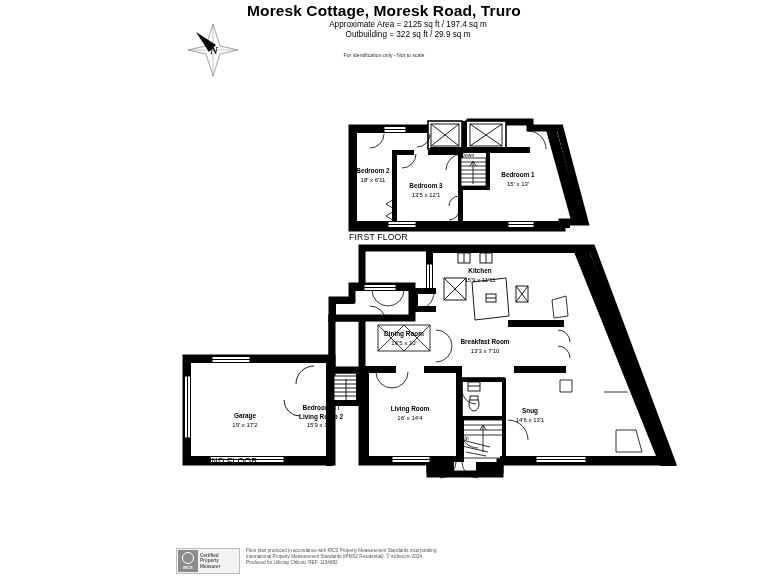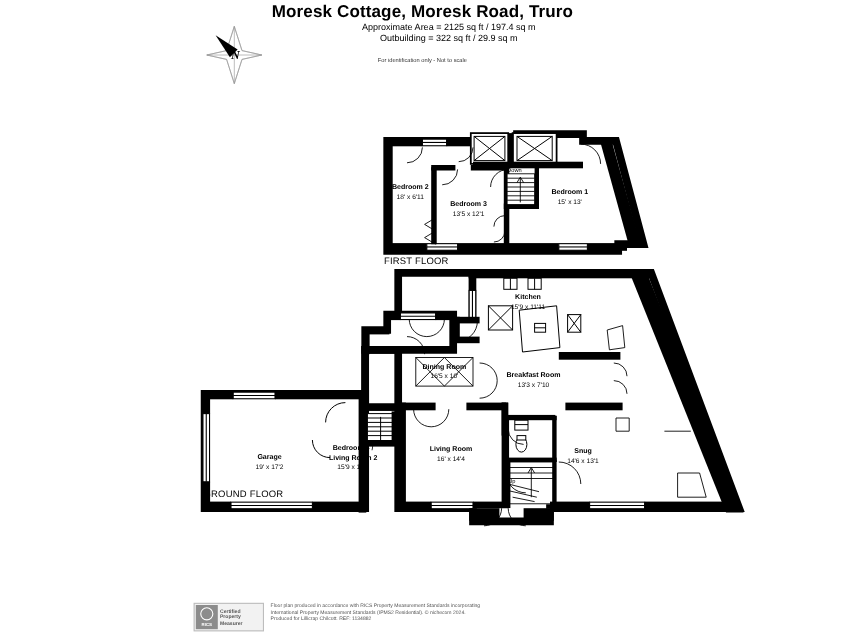--- a/index.html
+++ b/index.html
@@ -29,21 +29,21 @@
   
   .compass{position:absolute;left:186px;top:22px;width:54px;height:56px;}
 
   
   .plan{position:absolute;left:0;top:0;width:768px;height:576px;}
 
   .floorlabel{
     position:absolute;font-size:8.6px;font-weight:normal;letter-spacing:.2px;
   }
   #first-floor-label{left:349px;top:232px;}
-  #ground-floor-label{left:185px;top:444px;}
+  #ground-floor-label{left:185px;top:456px;}
 
   
   .room{position:absolute;text-align:center;line-height:8.6px;}
   .room .rn{font-size:6.4px;font-weight:bold;display:block;}
   .room .rd{font-size:6.0px;display:block;}
   .tiny{position:absolute;font-size:5.2px;}
 
   
   .footer{position:absolute;left:176px;top:546px;width:420px;height:30px;}
   .rics-box{

